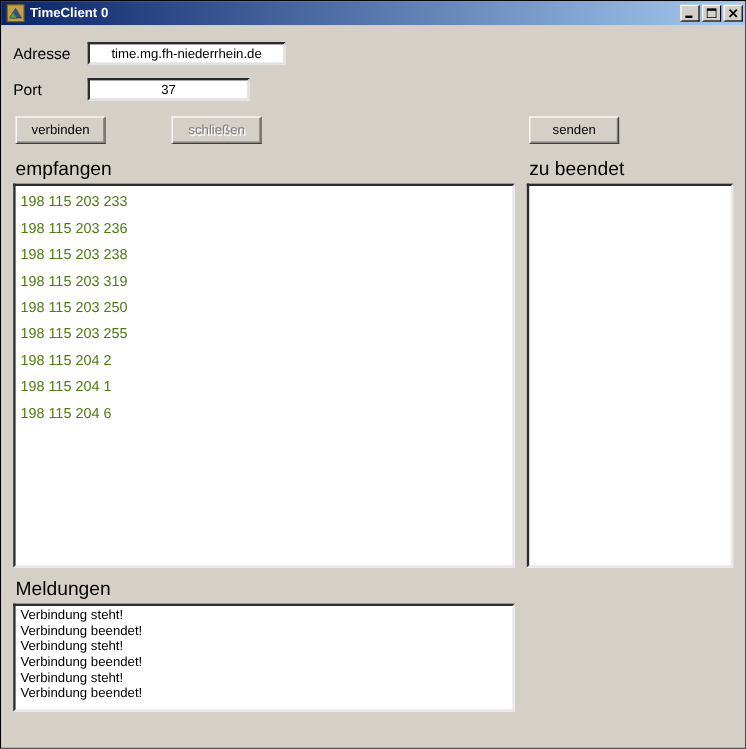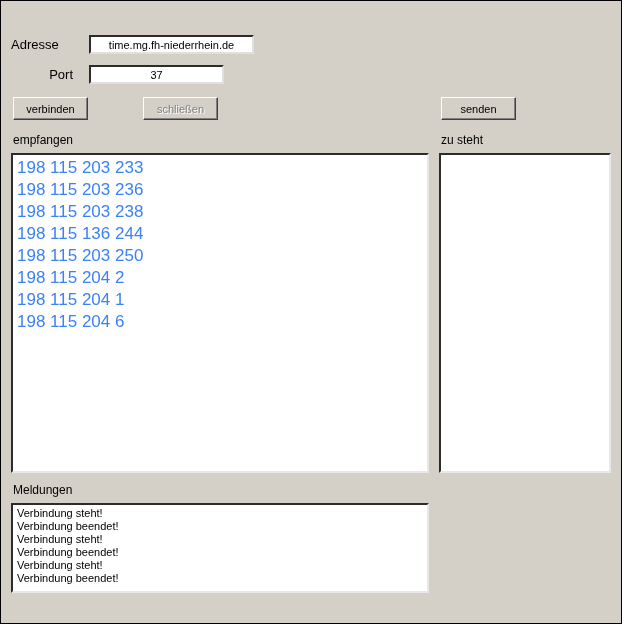--- a/index.html
+++ b/index.html
@@ -70,21 +70,20 @@
     bottom: 0;
     border: 2px solid #d4d0c8;
     box-sizing: border-box;
   }
   
   .form-row {
     position: absolute;
     left: 8px;
     display: flex;
     align-items: center;
-    gap: 16px;
   }
   .lbl {
     font-size: 13px;
     color: #000;
   }
   .text-input {
     height: 19px;
     box-sizing: border-box;
     border: 2px inset #fff;
     border-top-color: #808080;
@@ -113,36 +112,36 @@
     color: #000;
     cursor: default;
     text-align: center;
   }
   .btn.disabled {
     color: #808080;
     text-shadow: 1px 1px 0 #fff;
   }
   .section-label {
     position: absolute;
-    font-size: 12px;
+    font-size: 16px;
     color: #000;
   }
   .listbox {
     position: absolute;
     background: #fff;
     border: 2px inset #fff;
     border-top-color: #808080;
     border-left-color: #808080;
     border-right-color: #e8e8e8;
     border-bottom-color: #e8e8e8;
     box-sizing: border-box;
     overflow: hidden;
     padding: 2px 4px;
-    font-size: 17px;
-    color: #3b82f6;
+    font-size: 12px;
+    color: #4d7c0f;
   }
   .listbox .row {
     line-height: 22px;
     white-space: pre;
   }
   .msgbox {
     position: absolute;
     background: #fff;
     border: 2px inset #fff;
     border-top-color: #808080;
@@ -158,46 +157,75 @@
   .msgbox .row {
     line-height: 13px;
     white-space: pre;
   }
 </style>
 </head>
 <body>
 
 <div class="window">
 
+  <div class="title-bar">
+    <span class="app-icon">
+      <svg width="16" height="16" viewBox="0 0 16 16">
+        <rect x="1" y="1" width="14" height="14" fill="#c0a050" stroke="#806000" stroke-width="1"></rect>
+        <path d="M3 12 L8 4 L13 12 Z" fill="#305090" stroke="#203050" stroke-width="0.5"></path>
+        <path d="M3 12 L6 7 L9 12 Z" fill="#60a050" stroke="#305020" stroke-width="0.5"></path>
+      </svg>
+    </span>
+    <span class="title-text">TimeClient 0</span>
+    <div class="ctl-group">
+      <div class="ctl">
+        <svg width="8" height="8" viewBox="0 0 8 8">
+            <rect x="0" y="6" width="6" height="2" fill="#000"></rect>
+          </svg>
+      </div>
+      <div class="ctl">
+        <svg width="8" height="8" viewBox="0 0 8 8">
+            <rect x="0" y="0" width="8" height="8" fill="none" stroke="#000" stroke-width="1.2"></rect>
+            <rect x="0" y="0" width="8" height="2" fill="#000"></rect>
+          </svg>
+      </div>
+      <div class="ctl">
+        <svg width="8" height="8" viewBox="0 0 8 8">
+            <path d="M1 1 L7 7 M7 1 L1 7" stroke="#000" stroke-width="1.5"></path>
+          </svg>
+      </div>
+    </div>
+  </div>
 
   <div class="client">
 
     <div class="form-row" style="top:12px;">
       <span class="lbl" style="width:62px;">Adresse</span>
       <input class="text-input" style="width: 165px;" value="time.mg.fh-niederrhein.de">
     </div>
 
     <div class="form-row" style="top:42px;">
-      <span class="lbl" style="width:62px;text-align:right;">Port</span>
+      <span class="lbl" style="width:62px;">Port</span>
       <input class="text-input" style="width: 135px;" value="37">
     </div>
 
     <button class="btn" style="position:absolute; left:10px; top:74px;">verbinden</button>
     <button class="btn disabled" style="position:absolute; left:140px; top:74px;" disabled="">schließen</button>
     <button class="btn" style="position:absolute; left:438px; top:74px;">senden</button>
 
     <div class="section-label" style="left:10px; top:110px;">empfangen</div>
-    <div class="section-label" style="left:438px; top:110px;">zu steht</div>
+    <div class="section-label" style="left:438px; top:110px;">zu beendet</div>
 
     <div class="listbox" id="received-box" style="left:8px; top:130px; width:418px; height:320px;">
         <div class="row">198 115 203 233</div>
         <div class="row">198 115 203 236</div>
         <div class="row">198 115 203 238</div>
-        <div class="row">198 115 136 244</div>
+        <div class="row">198 115 203 319</div>
         <div class="row">198 115 203 250</div>
+        <div class="row">198 115 203 255</div>
         <div class="row">198 115 204 2</div>
         <div class="row">198 115 204 1</div>
         <div class="row">198 115 204 6</div>
       </div>
 
     <div class="listbox" id="tosend-box" style="left:436px; top:130px; width:172px; height:320px;"></div>
 
     <div class="section-label" style="left:10px; top:460px;text-align:center;">Meldungen</div>
 
     <div class="msgbox" id="messages-box" style="left:8px; top:480px; width:418px; height:90px;">

